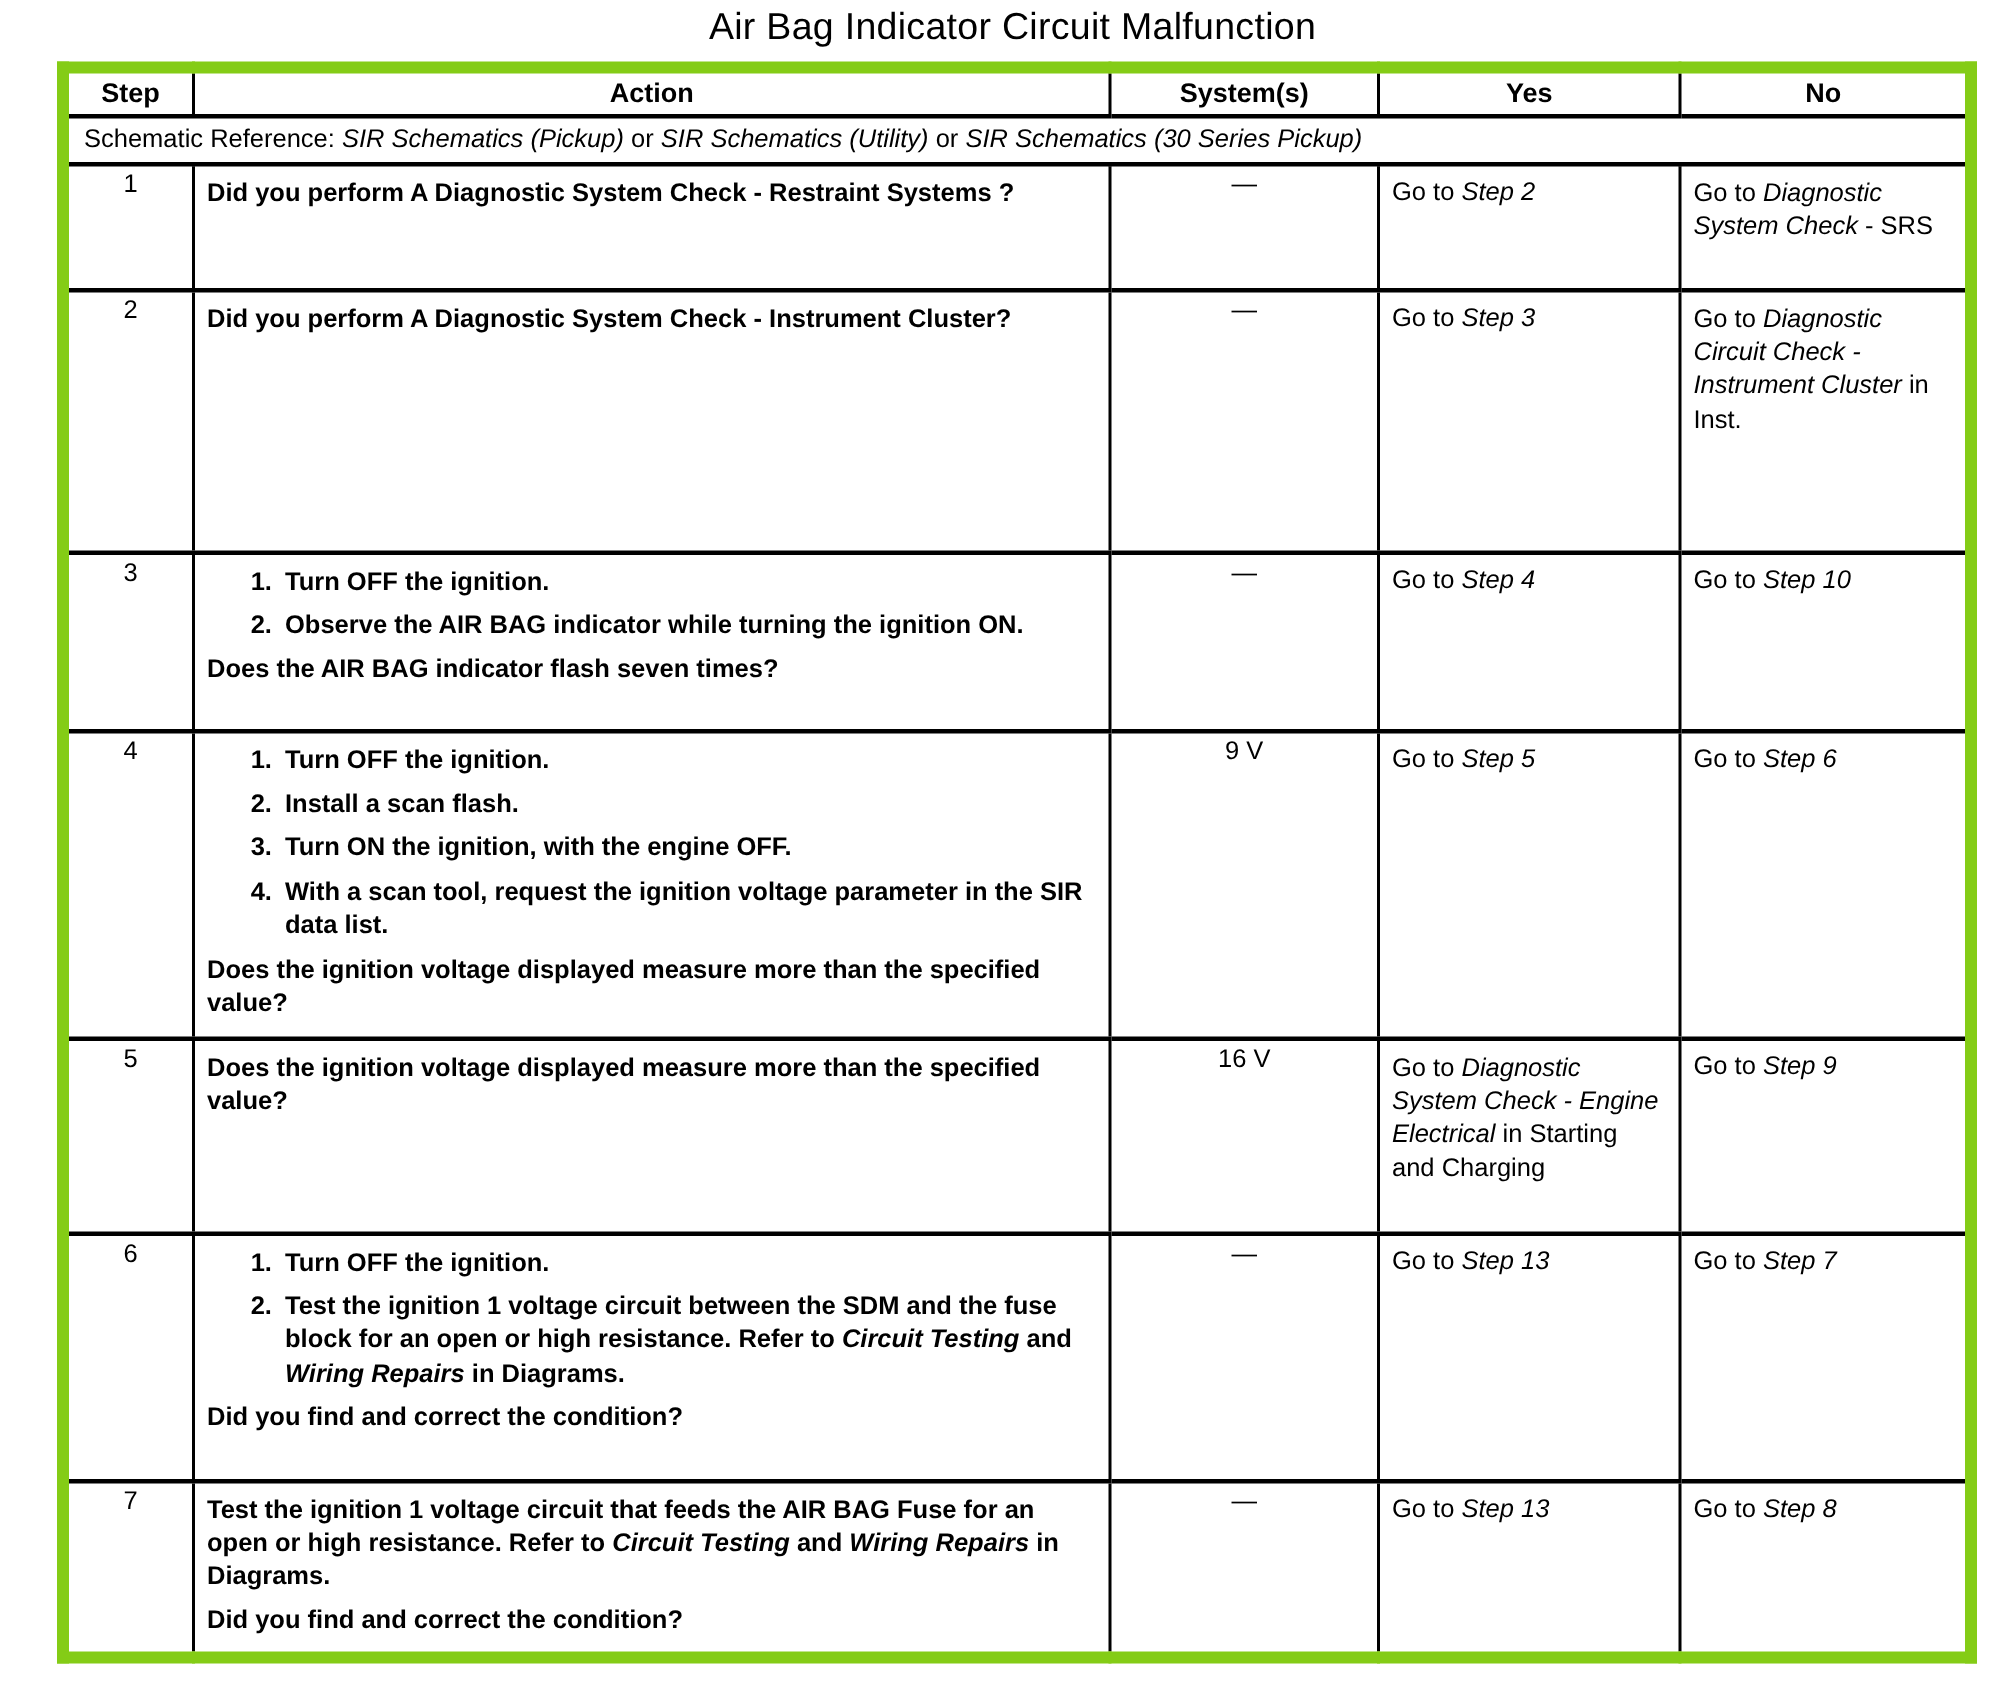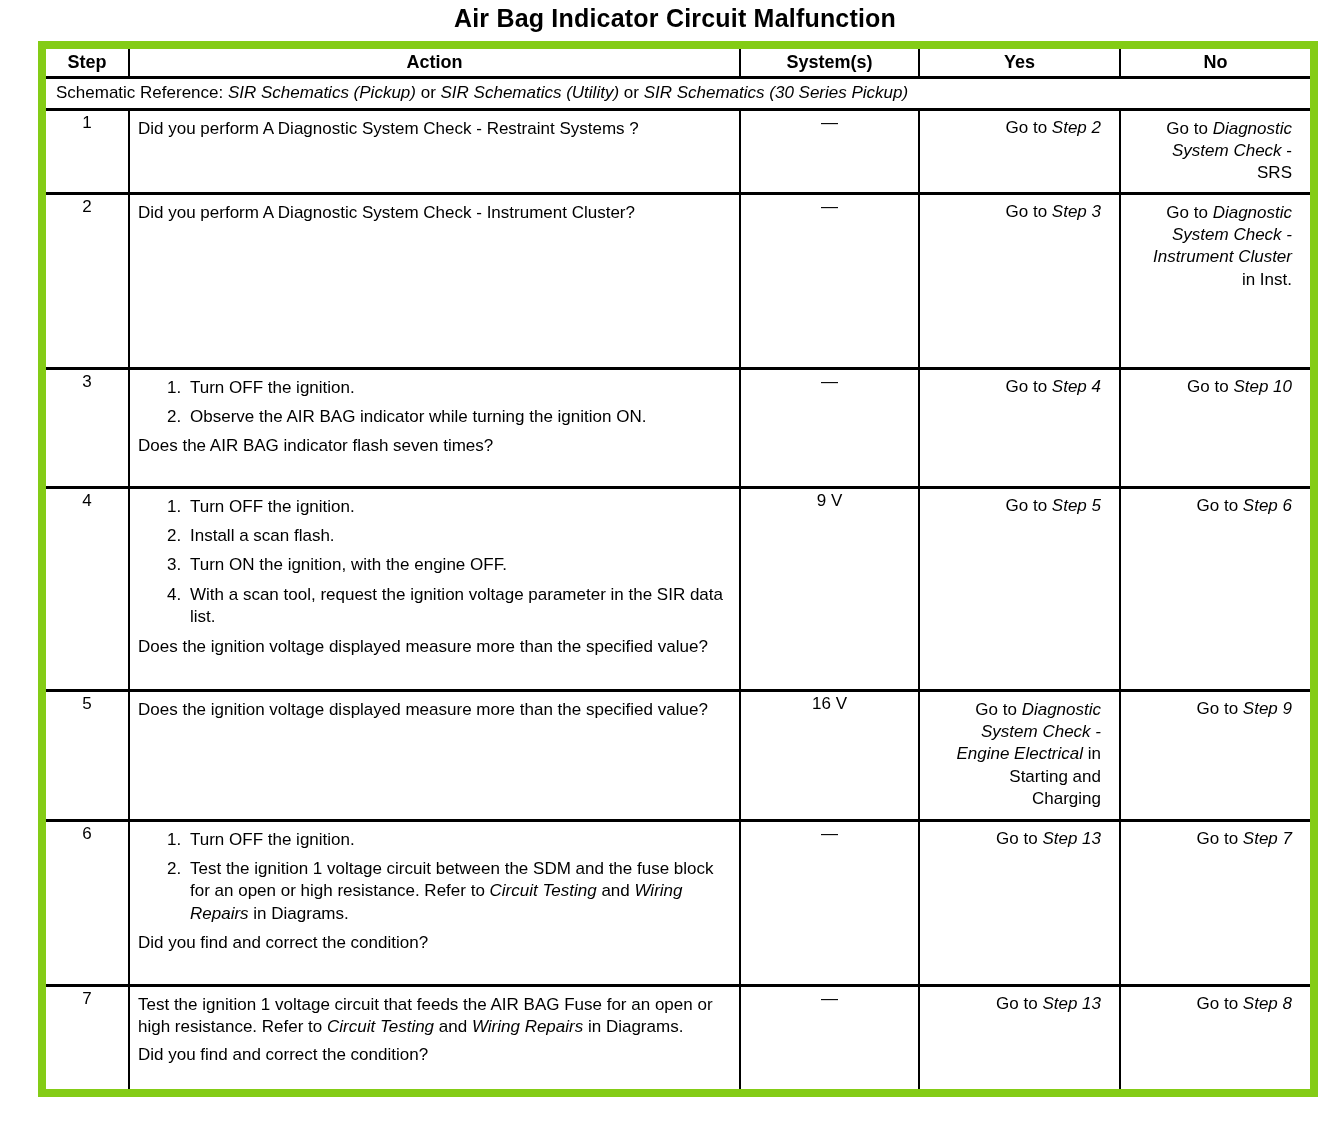--- a/index.html
+++ b/index.html
@@ -13,21 +13,21 @@
     width: 1344px;
     height: 1130px;
     box-sizing: border-box;
     padding: 4px 32px 0 38px;
     background: #fff;
   }
   .title {
     margin: 0 0 8px 0;
     text-align: center;
     font-size: 25px;
-    font-weight: bold;
+    font-weight: normal;
     letter-spacing: 0.2px;
   }
   table.diag {
     border-collapse: collapse;
     table-layout: fixed;
     width: 1272px;
     border: 8px solid #84cc16;
   }
   table.diag th, table.diag td {
     border: 2px solid #000;
@@ -63,39 +63,40 @@
 
   td.step-cell {
     text-align: center;
     vertical-align: middle;
     font-size: 17px;
     padding: 2px;
   }
   td.action-cell {
     padding: 4px 10px 4px 8px;
     line-height: 1.32;
+    font-weight: bold;
   }
   td.action-cell p { margin: 6px 0 6px 0; }
   td.action-cell p:first-child { margin-top: 3px; }
   td.action-cell ol {
     margin: 3px 0 6px 0;
     padding-left: 48px;
   }
   td.action-cell ol li {
     margin-bottom: 7px;
     padding-left: 4px;
   }
   td.value-cell {
     text-align: center;
     vertical-align: middle;
     padding: 2px 6px;
   }
   td.yes-cell, td.no-cell {
-    text-align: right;
-    padding: 6px 18px;
+    text-align: left;
+    padding: 6px 8px;
     line-height: 1.32;
   }
   td.v-bottom { vertical-align: bottom; padding-bottom: 9px; }
   td.v-top { vertical-align: top; padding-top: 7px; margin-left: 48px; }
   i { font-style: italic; }
 </style>
 </head>
 <body>
 
 <div class="page">
@@ -133,21 +134,21 @@
     <td class="yes-cell v-bottom"><span>Go to </span><i>Step 2</i></td>
     <td class="no-cell v-top"><span>Go to </span><i>Diagnostic System Check</i><span> - SRS</span></td>
   </tr>
         <tr>
     <td class="step-cell">2</td>
     <td class="action-cell">
             <p><span>Did you perform A Diagnostic System Check - Instrument Cluster?</span></p>
           </td>
     <td class="value-cell">—</td>
     <td class="yes-cell v-bottom"><span>Go to </span><i>Step 3</i></td>
-    <td class="no-cell v-top"><span>Go to </span><i>Diagnostic System Check - Instrument Cluster</i><span> in Inst.</span></td>
+    <td class="no-cell v-top"><span>Go to </span><i>Diagnostic Circuit Check - Instrument Cluster</i><span> in Inst.</span></td>
   </tr>
         <tr>
     <td class="step-cell">3</td>
     <td class="action-cell">
             <ol>
               <li><span>Turn OFF the ignition.</span></li>
               <li><span>Observe the AIR BAG indicator while turning the ignition ON.</span></li>
             </ol>
             <p><span>Does the AIR BAG indicator flash seven times?</span></p>
           </td>

